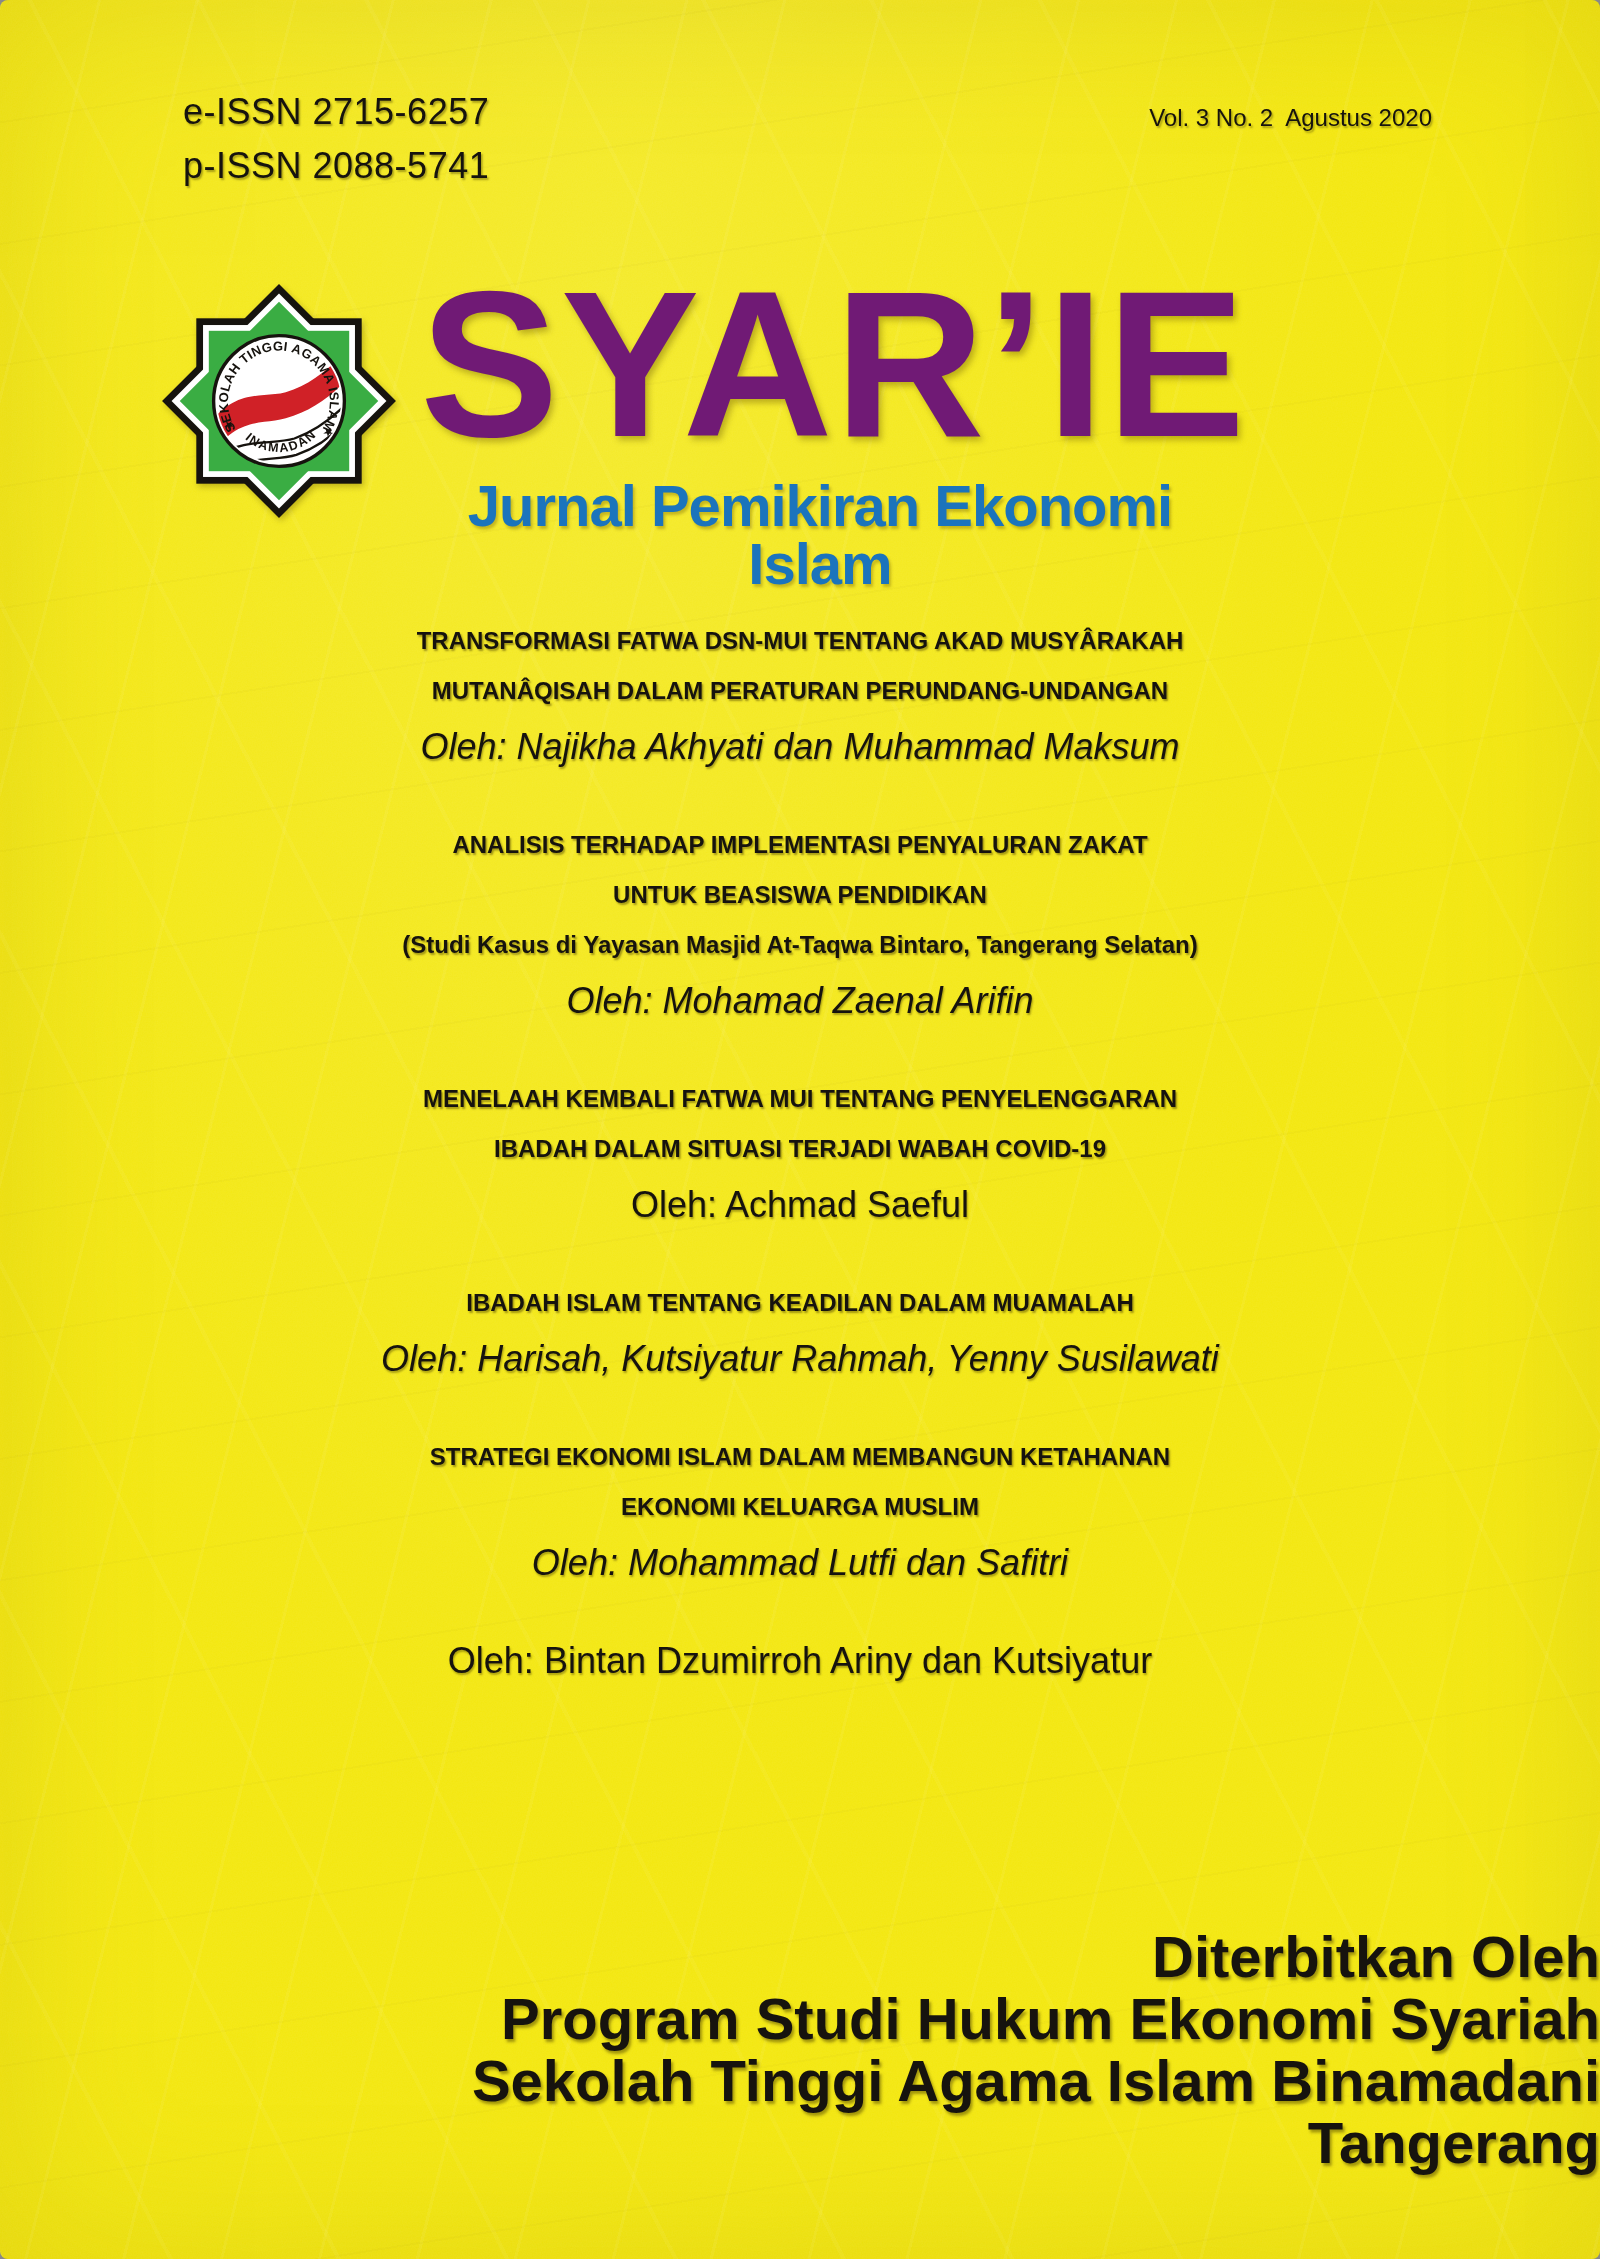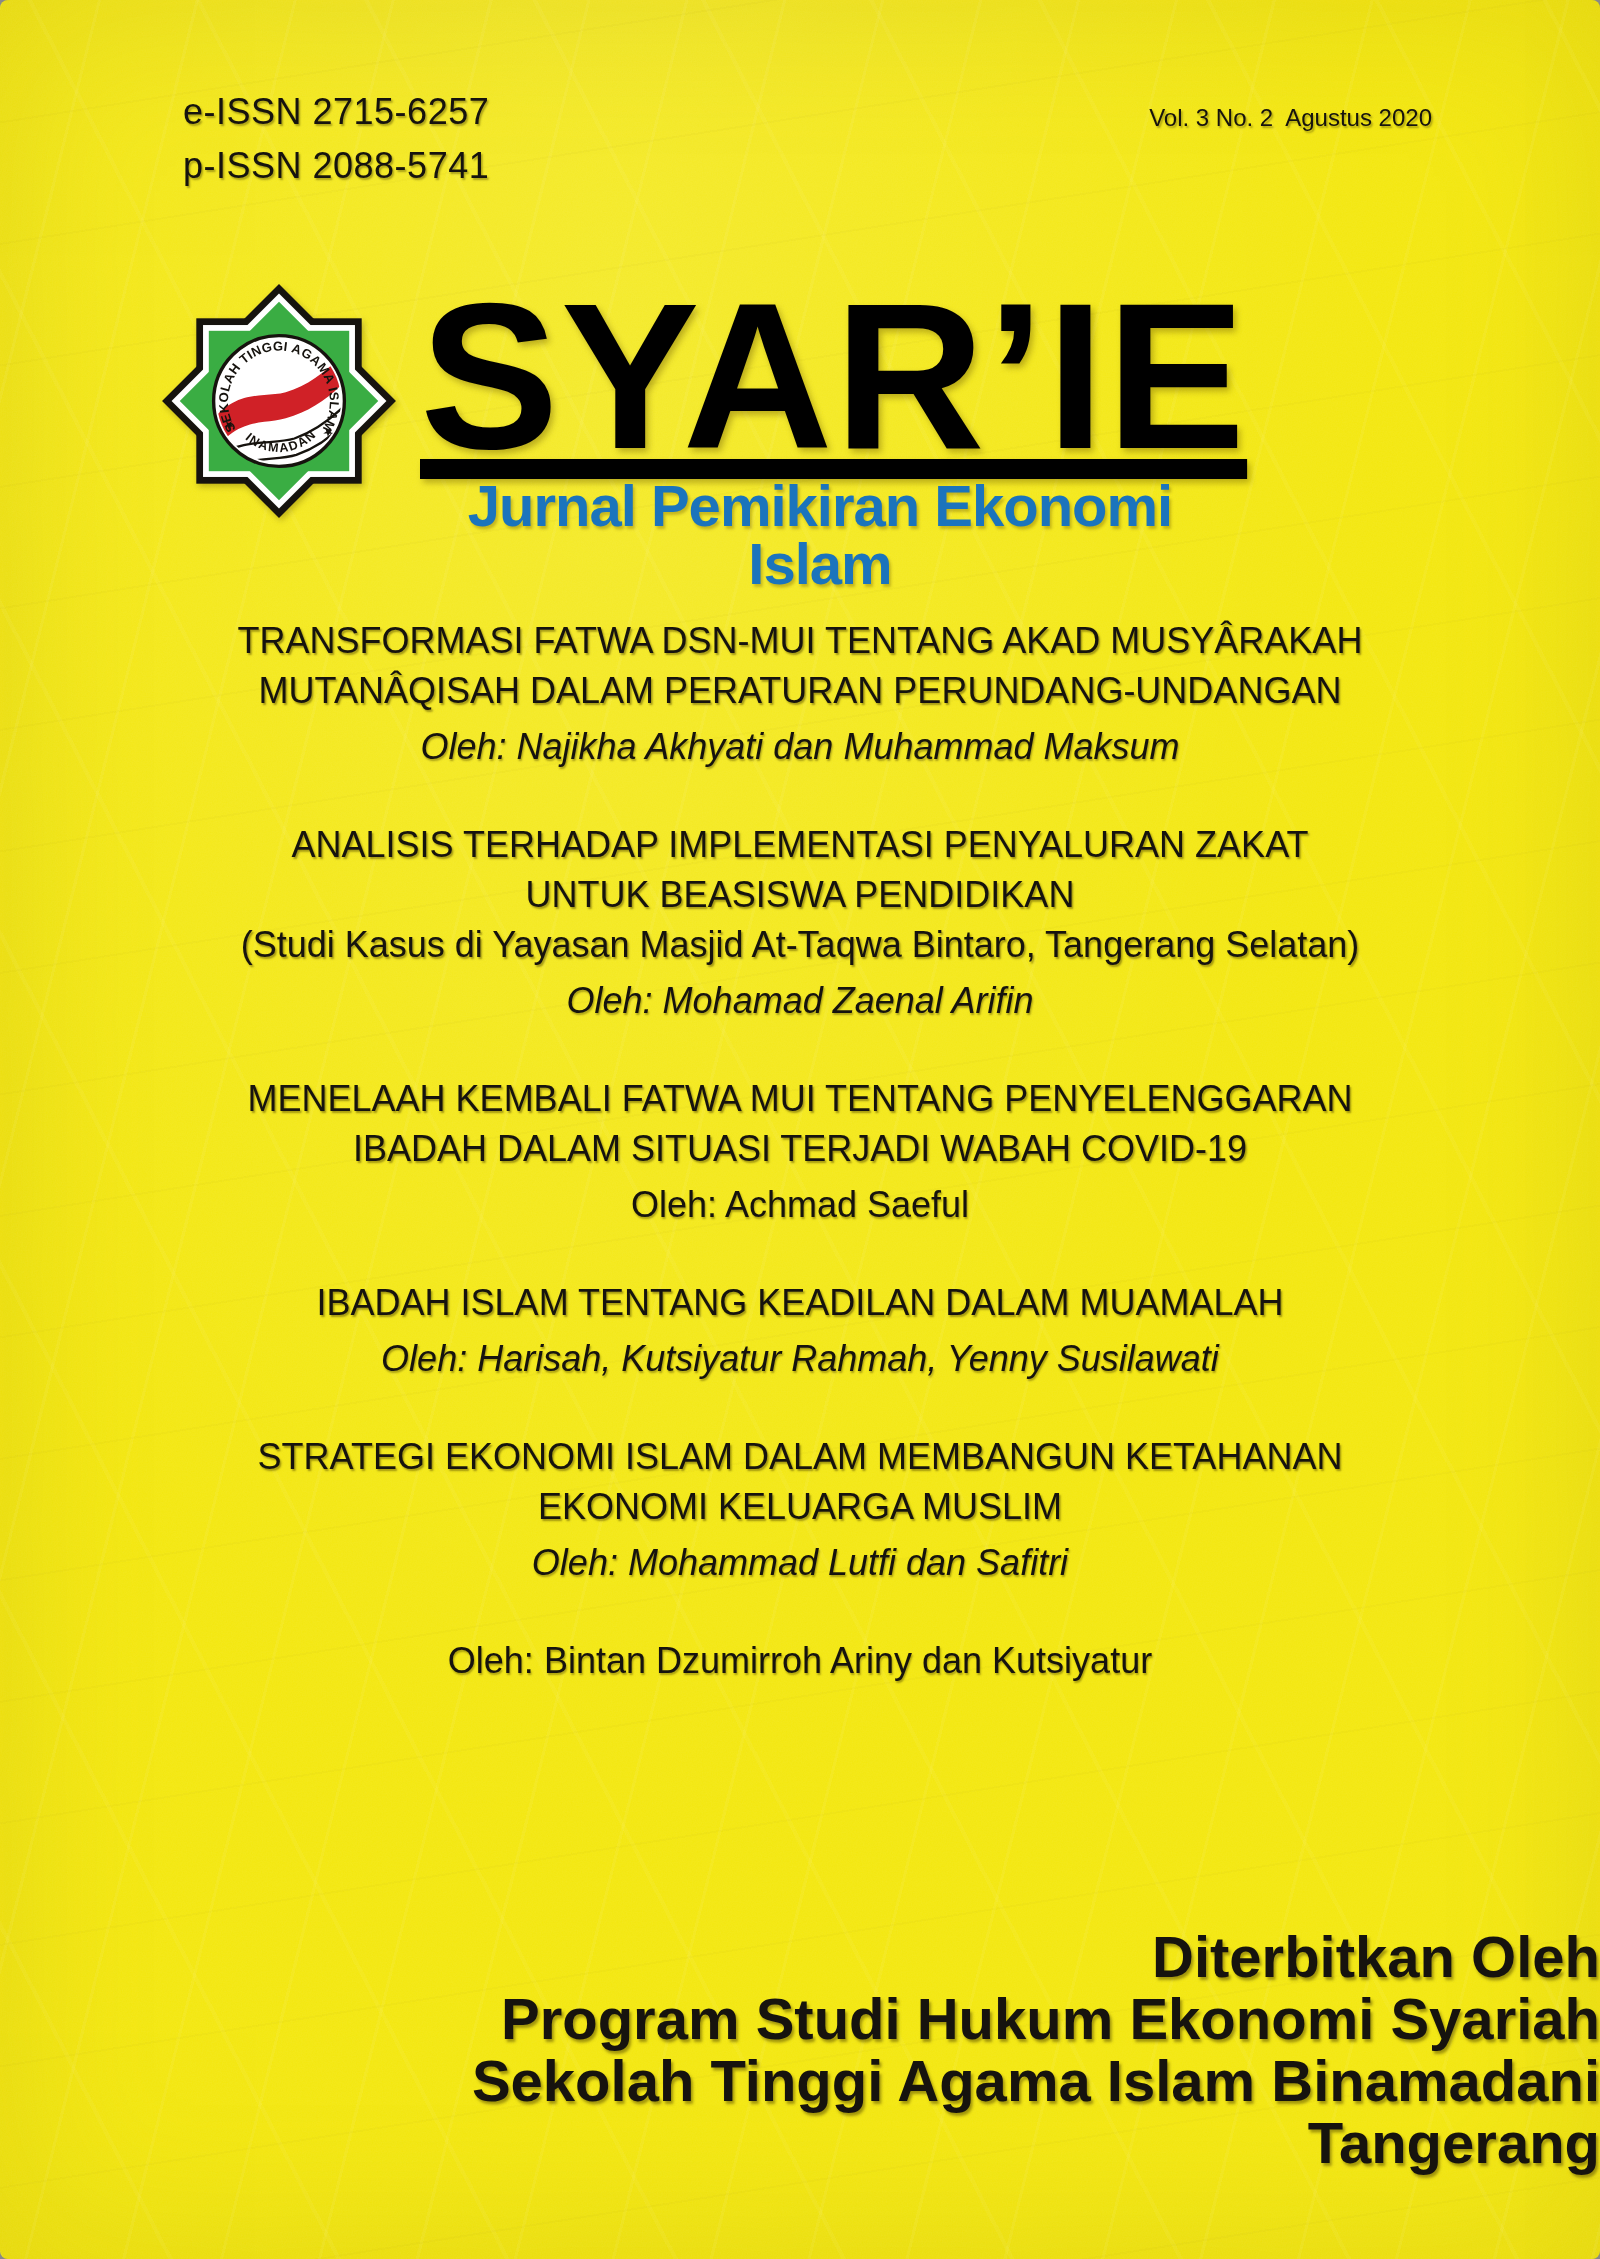--- a/index.html
+++ b/index.html
@@ -30,39 +30,38 @@
   }
   .edition{
     position:absolute;right:168px;top:96px;text-align:right;
     font-size:24px;line-height:44px;white-space:pre;
     text-shadow:1.5px 2px 2px rgba(80,70,0,.45);
   }
   .logo{position:absolute;left:154px;top:276px;width:250px;height:250px;}
   .logo svg{width:100%;height:100%;display:block;filter:drop-shadow(2px 3px 3px rgba(90,75,0,.35));}
   .logo .arc-text{font-family:"Liberation Sans","DejaVu Sans",sans-serif;font-weight:bold;fill:#16130e;}
   .jtitle{
-    position:absolute;left:420px;top:272px;width:800px;margin:0;
+    position:absolute;left:420px;top:260px;width:800px;margin:0;
     text-align:center;font-size:208px;line-height:208px;font-weight:bold;
-    letter-spacing:2px;color:#000000;
+    letter-spacing:2px;color:#701a75;
     text-shadow:3px 4px 6px rgba(95,75,0,.38);
-    text-decoration:underline;
   }
   .jsub{
     position:absolute;left:420px;top:477px;width:800px;margin:0;
     text-align:center;font-size:58px;line-height:58px;font-weight:bold;
     letter-spacing:-1px;color:#1b74bc;
     text-shadow:2px 2.5px 3px rgba(95,75,0,.32);
   }
   .articles{
     position:absolute;left:0;top:616px;width:100%;
     text-align:center;
   }
   .article{margin:0 0 48px 0;}
   .a-title{
-    font-size:36px;line-height:50px;font-weight:normal;
+    font-size:24px;line-height:50px;font-weight:bold;
     white-space:pre-line;
     text-shadow:1.5px 2px 2px rgba(80,68,0,.5);
   }
   .a-authors{
     font-size:36px;line-height:50px;margin-top:6px;
     text-shadow:1px 1.5px 2px rgba(80,68,0,.45);
   }
   .a-authors.italic{font-style:italic;}
   .publisher{
     position:absolute;left:0;top:1926px;width:100%;

